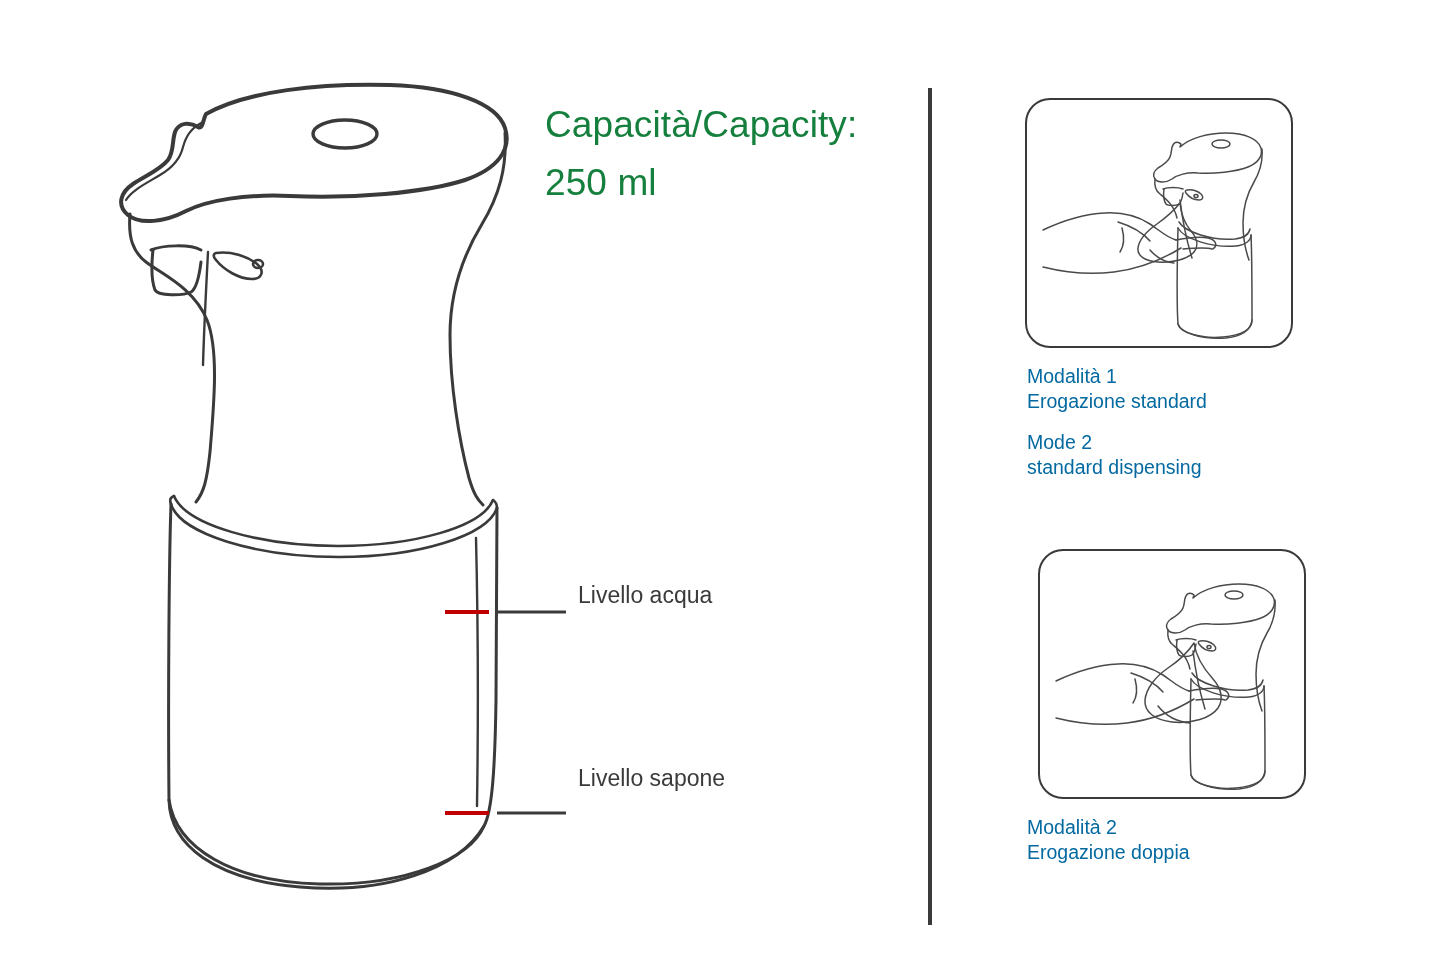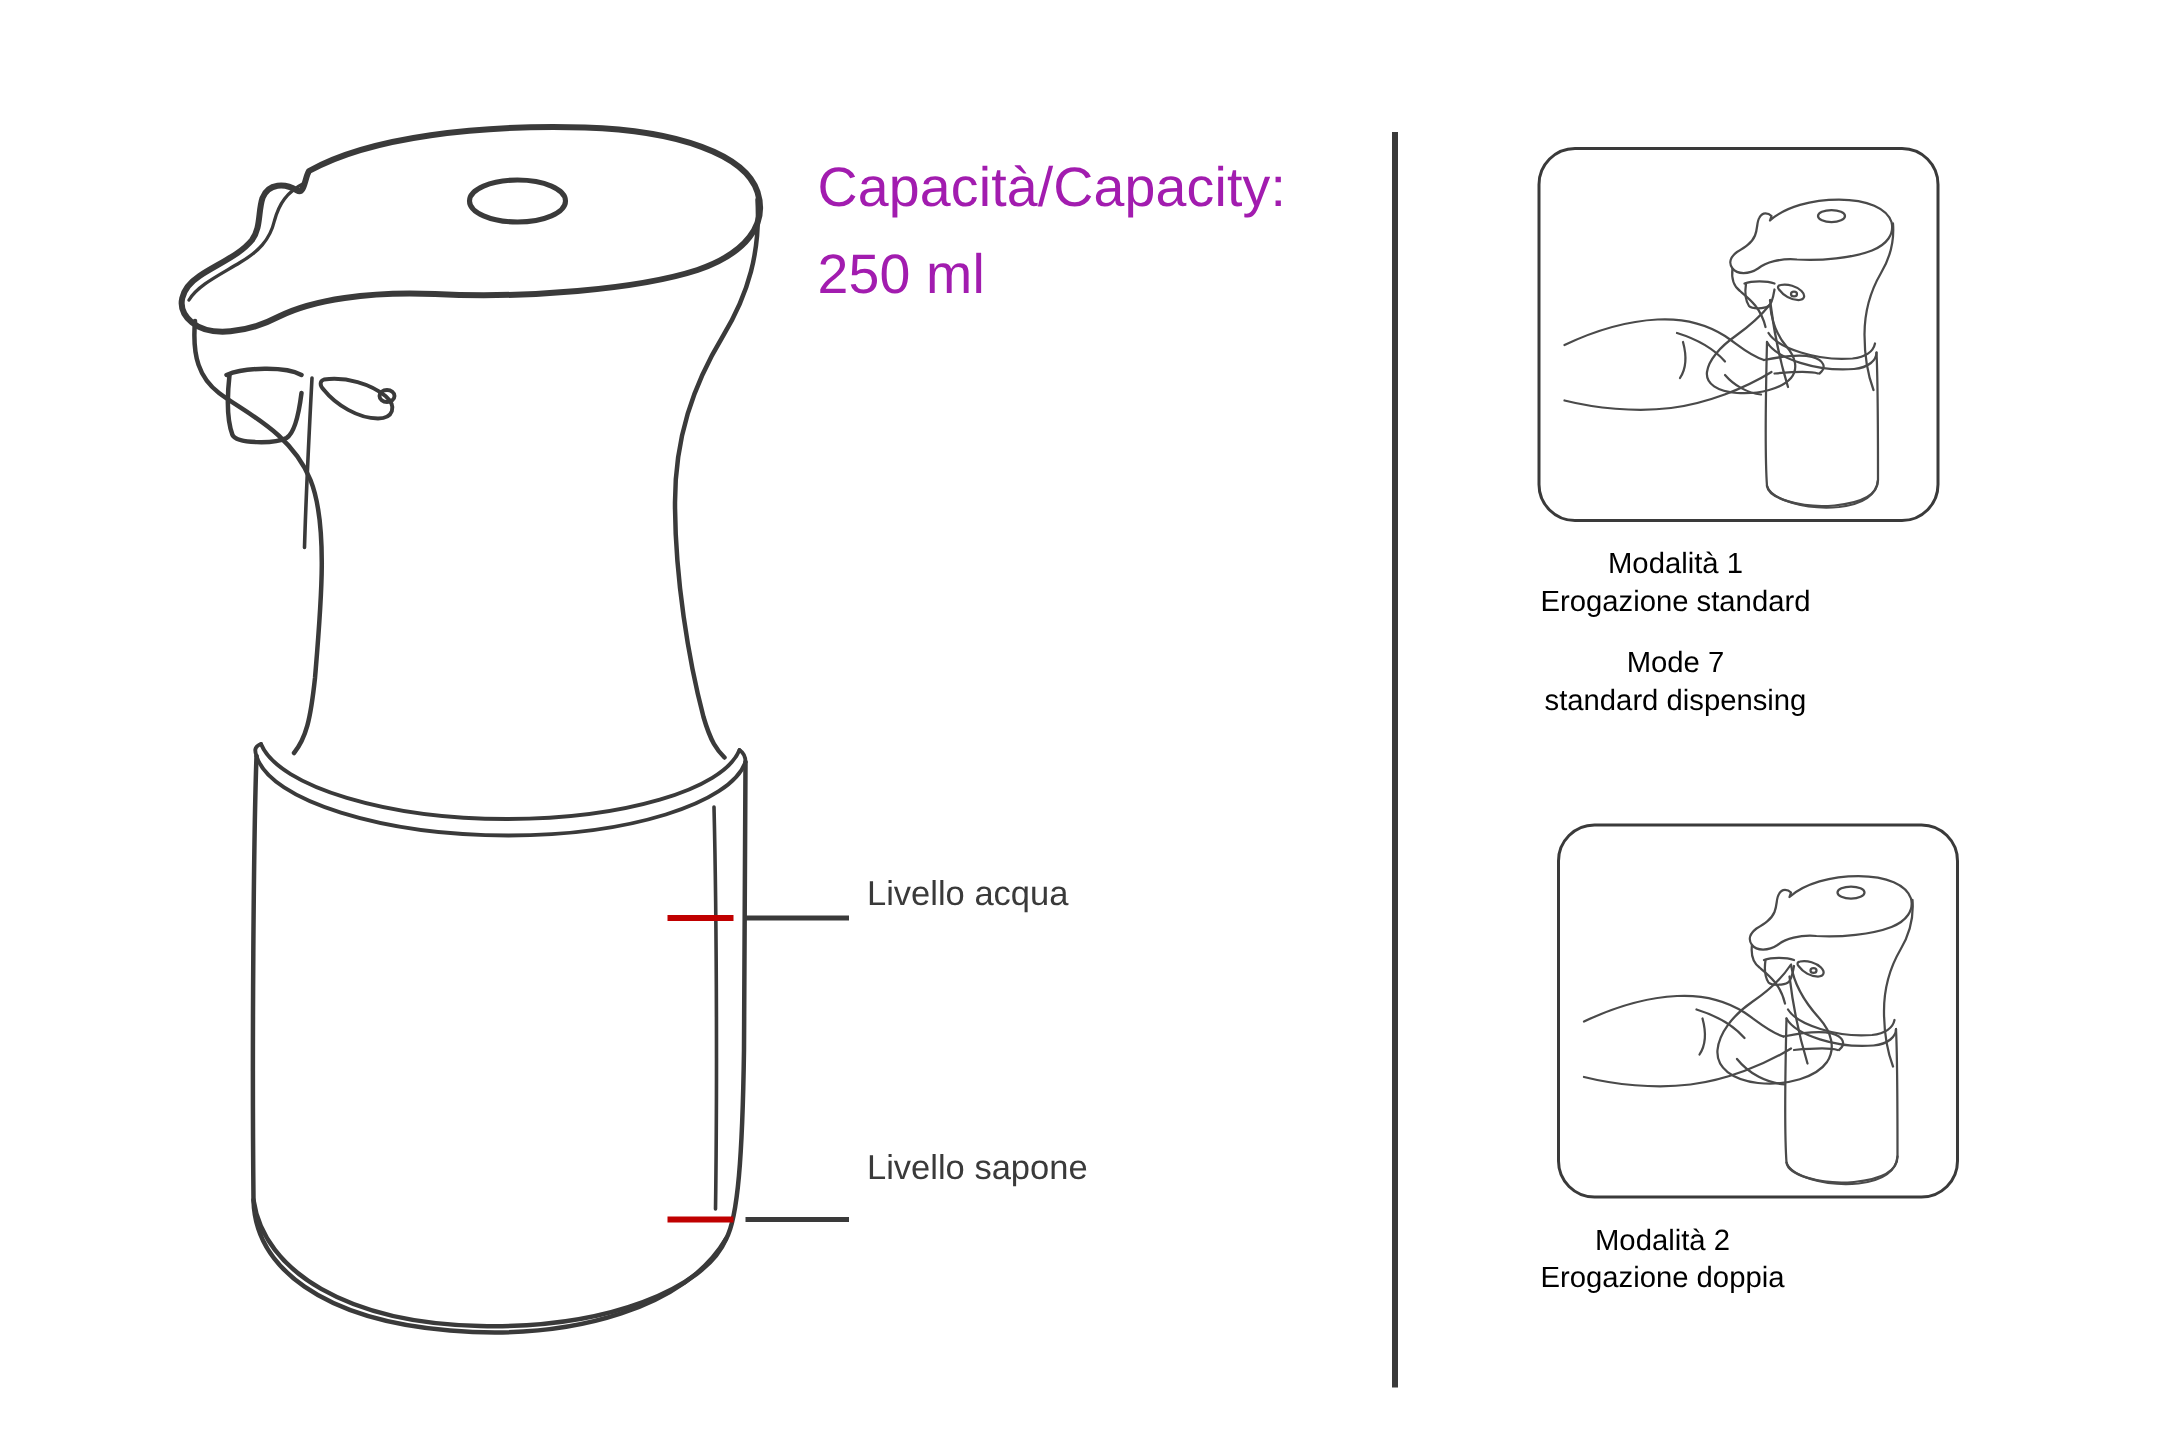--- a/index.html
+++ b/index.html
@@ -18,21 +18,21 @@
   }
   #canvas {
     position: absolute;
     inset: 0;
     width: 1445px;
     height: 964px;
   }
   .txt {
     position: absolute;
     white-space: pre;
-    color: #a21caf;
+    color: #15803d;
     letter-spacing: 0.1px;
   }
   #capacity-line1 {
     left: 545px;
     top: 104px;
     font-size: 37px;
     font-weight: 400;
   }
   #capacity-line2 {
     left: 545px;
@@ -45,22 +45,21 @@
     font-size: 23px;
     line-height: 34px;
   }
   #water-callout { left: 578px; top: 578px; }
   #soap-callout  { left: 578px; top: 761px; }
 
   .mode-block {
     position: absolute;
     font-size: 19.5px;
     line-height: 25px;
-    color: #000000;
-    text-align: center;
+    color: #0369a1;
   }
   #mode1-block { left: 1027px; top: 364px; }
   #mode2-block { left: 1027px; top: 815px; }
   .mode-group { margin: 0 0 16px 0; }
   .mode-group:last-child { margin-bottom: 0; }
   .mode-line { display: block; }
 </style>
 </head>
 <body>
 
@@ -279,21 +278,21 @@
 <div class="callout-label" id="soap-callout">
   <div>Livello sapone</div>
 </div>
 
 <div class="mode-block" id="mode1-block">
   <div class="mode-group">
     <span class="mode-line">Modalità 1</span>
     <span class="mode-line">Erogazione standard</span>
   </div>
   <div class="mode-group">
-    <span class="mode-line">Mode 7</span>
+    <span class="mode-line">Mode 2</span>
     <span class="mode-line">standard dispensing</span>
   </div>
 </div>
 
 <div class="mode-block" id="mode2-block">
   <div class="mode-group">
     <span class="mode-line">Modalità 2</span>
     <span class="mode-line">Erogazione doppia</span>
   </div>
 </div>

